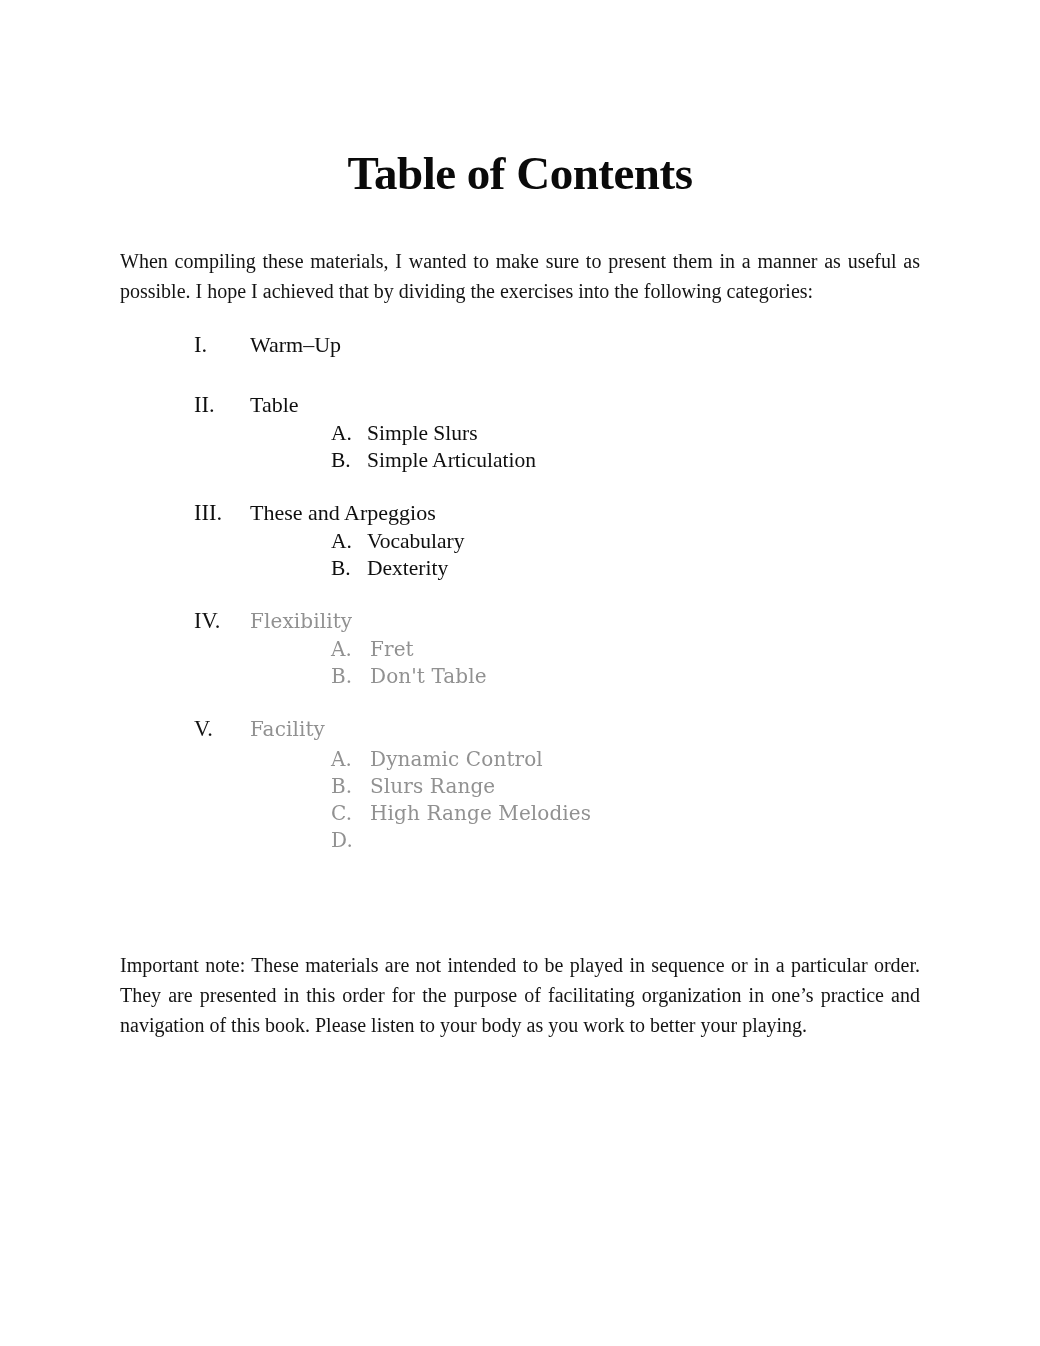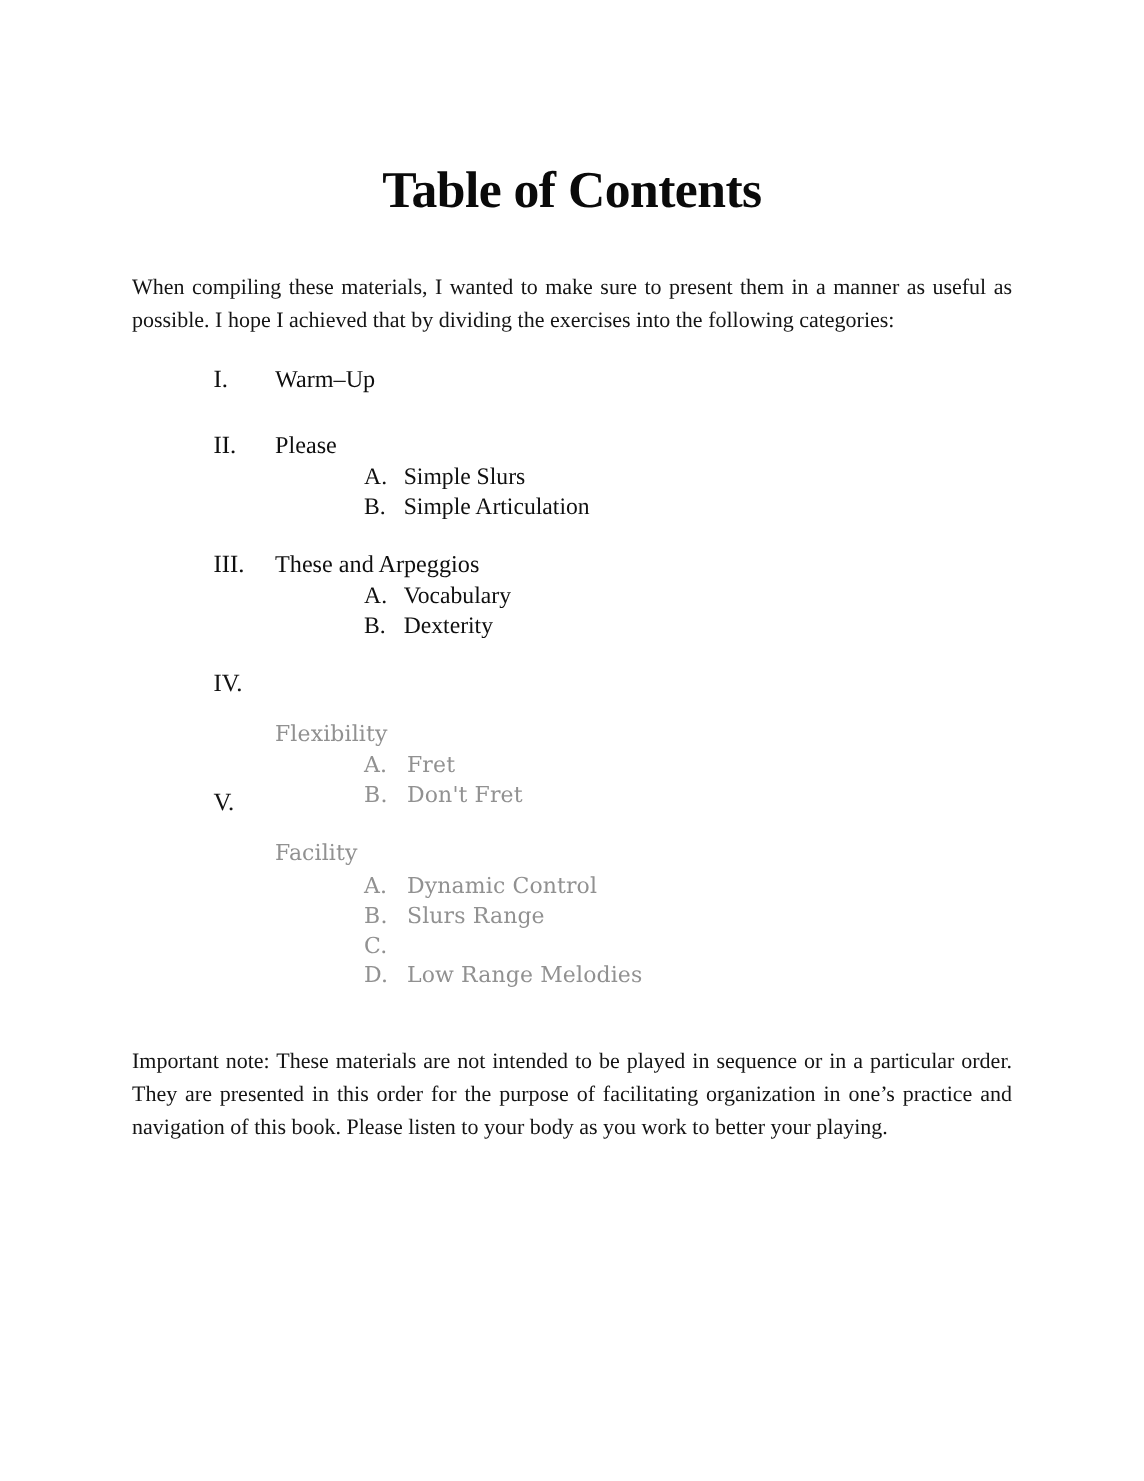--- a/index.html
+++ b/index.html
@@ -115,21 +115,20 @@
   }
 
   
   .dim .sec-label,
   .dim .sub-letter,
   .dim .sub-label {
     color: #919191;
     font-family: "DejaVu Serif", "Liberation Serif", serif;
     font-size: 20px;
     letter-spacing: 0.1px;
-    margin-top: 46px;
   }
   .dim .sec-num {
     color: #131313;
   }
   .dim .sub-label { left: 370px; text-align: right; }
 
   
   .sec-gap-lg { margin-bottom: 30px; }
   .sec-gap-md { margin-bottom: 24px; }
   .sec-gap-sm { margin-bottom: 18px; }
@@ -149,21 +148,21 @@
     <div class="section sec-gap-lg">
       <div class="section-head">
         <span class="sec-num">I.</span>
         <span class="sec-label">Warm–Up</span>
       </div>
     </div>
 
     <div class="section sec-gap-md">
       <div class="section-head">
         <span class="sec-num">II.</span>
-        <span class="sec-label">Please</span>
+        <span class="sec-label">Table</span>
       </div>
       <ul class="sub-list">
         <li class="sub-item">
           <span class="sub-letter">A.</span>
           <span class="sub-label">Simple Slurs</span>
         </li>
         <li class="sub-item">
           <span class="sub-letter">B.</span>
           <span class="sub-label">Simple Articulation</span>
         </li>
@@ -192,45 +191,45 @@
         <span class="sec-num">IV.</span>
         <span class="sec-label">Flexibility</span>
       </div>
       <ul class="sub-list">
         <li class="sub-item">
           <span class="sub-letter">A.</span>
           <span class="sub-label">Fret</span>
         </li>
         <li class="sub-item">
           <span class="sub-letter">B.</span>
-          <span class="sub-label">Don't Fret</span>
+          <span class="sub-label">Don't Table</span>
         </li>
       </ul>
     </div>
 
     <div class="section sec-gap-sm dim">
       <div class="section-head">
         <span class="sec-num">V.</span>
         <span class="sec-label">Facility</span>
       </div>
       <ul class="sub-list sub-gap">
         <li class="sub-item">
           <span class="sub-letter">A.</span>
           <span class="sub-label">Dynamic Control</span>
         </li>
         <li class="sub-item">
           <span class="sub-letter">B.</span>
           <span class="sub-label">Slurs Range</span>
         </li>
         <li class="sub-item">
           <span class="sub-letter">C.</span>
+          <span class="sub-label">High Range Melodies</span>
         </li>
         <li class="sub-item">
           <span class="sub-letter">D.</span>
-          <span class="sub-label">Low Range Melodies</span>
         </li>
       </ul>
     </div>
 
   </div>
 
   <p class="para para-note">Important note: These materials are not intended to be played in sequence or in a particular order. They are presented in this order for the purpose of facilitating organization in one’s practice and navigation of this book.  Please listen to your body as you work to better your playing.</p>
 
 </div>
 

